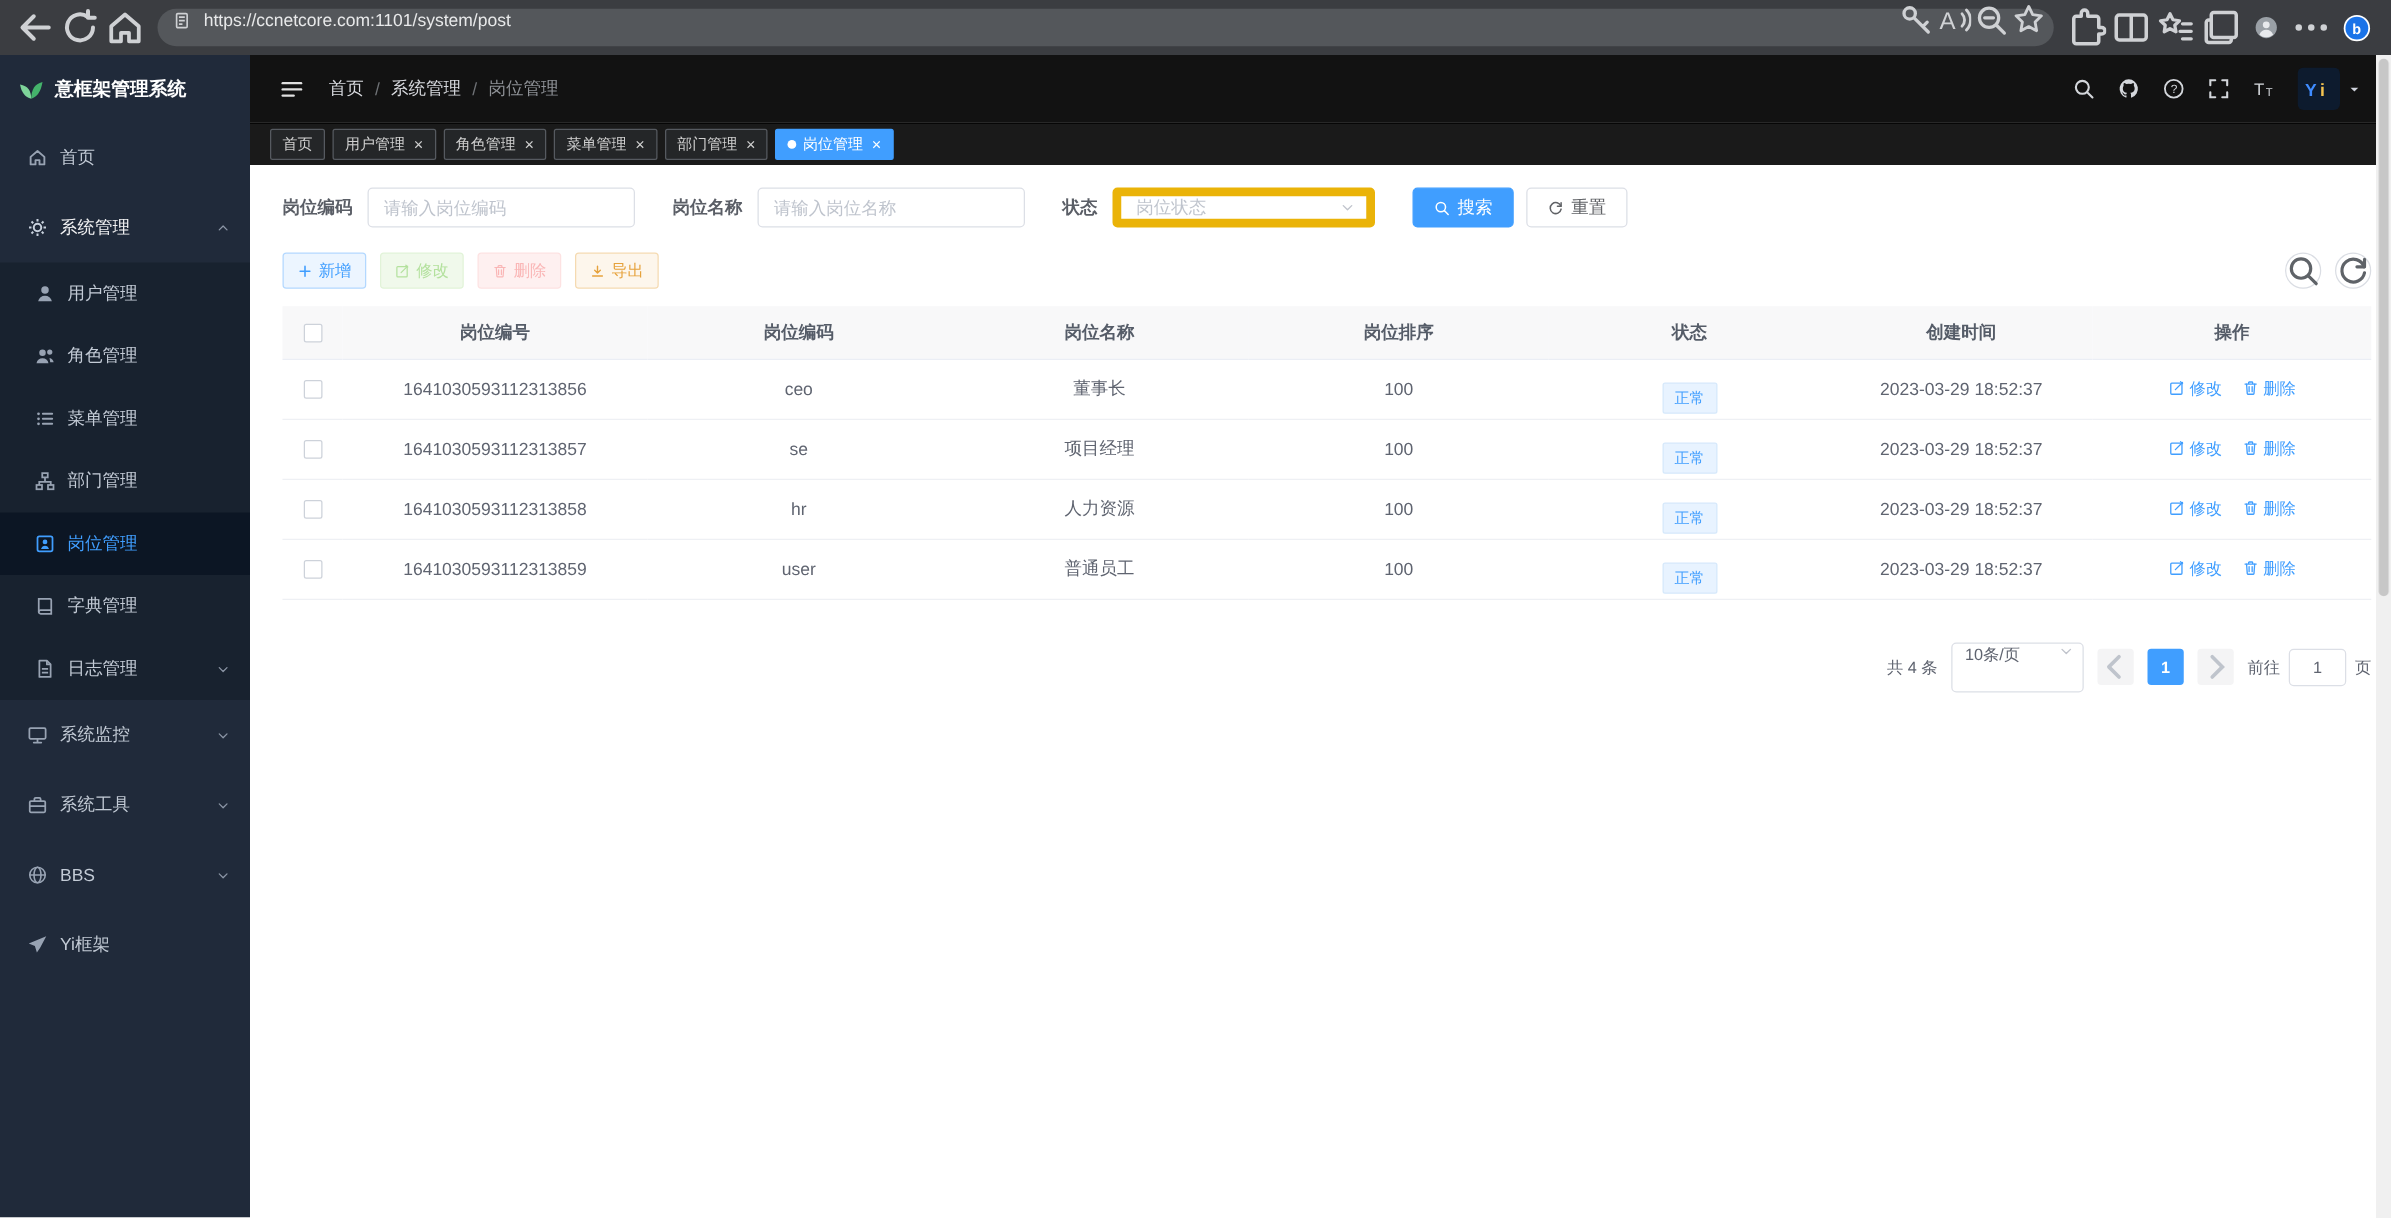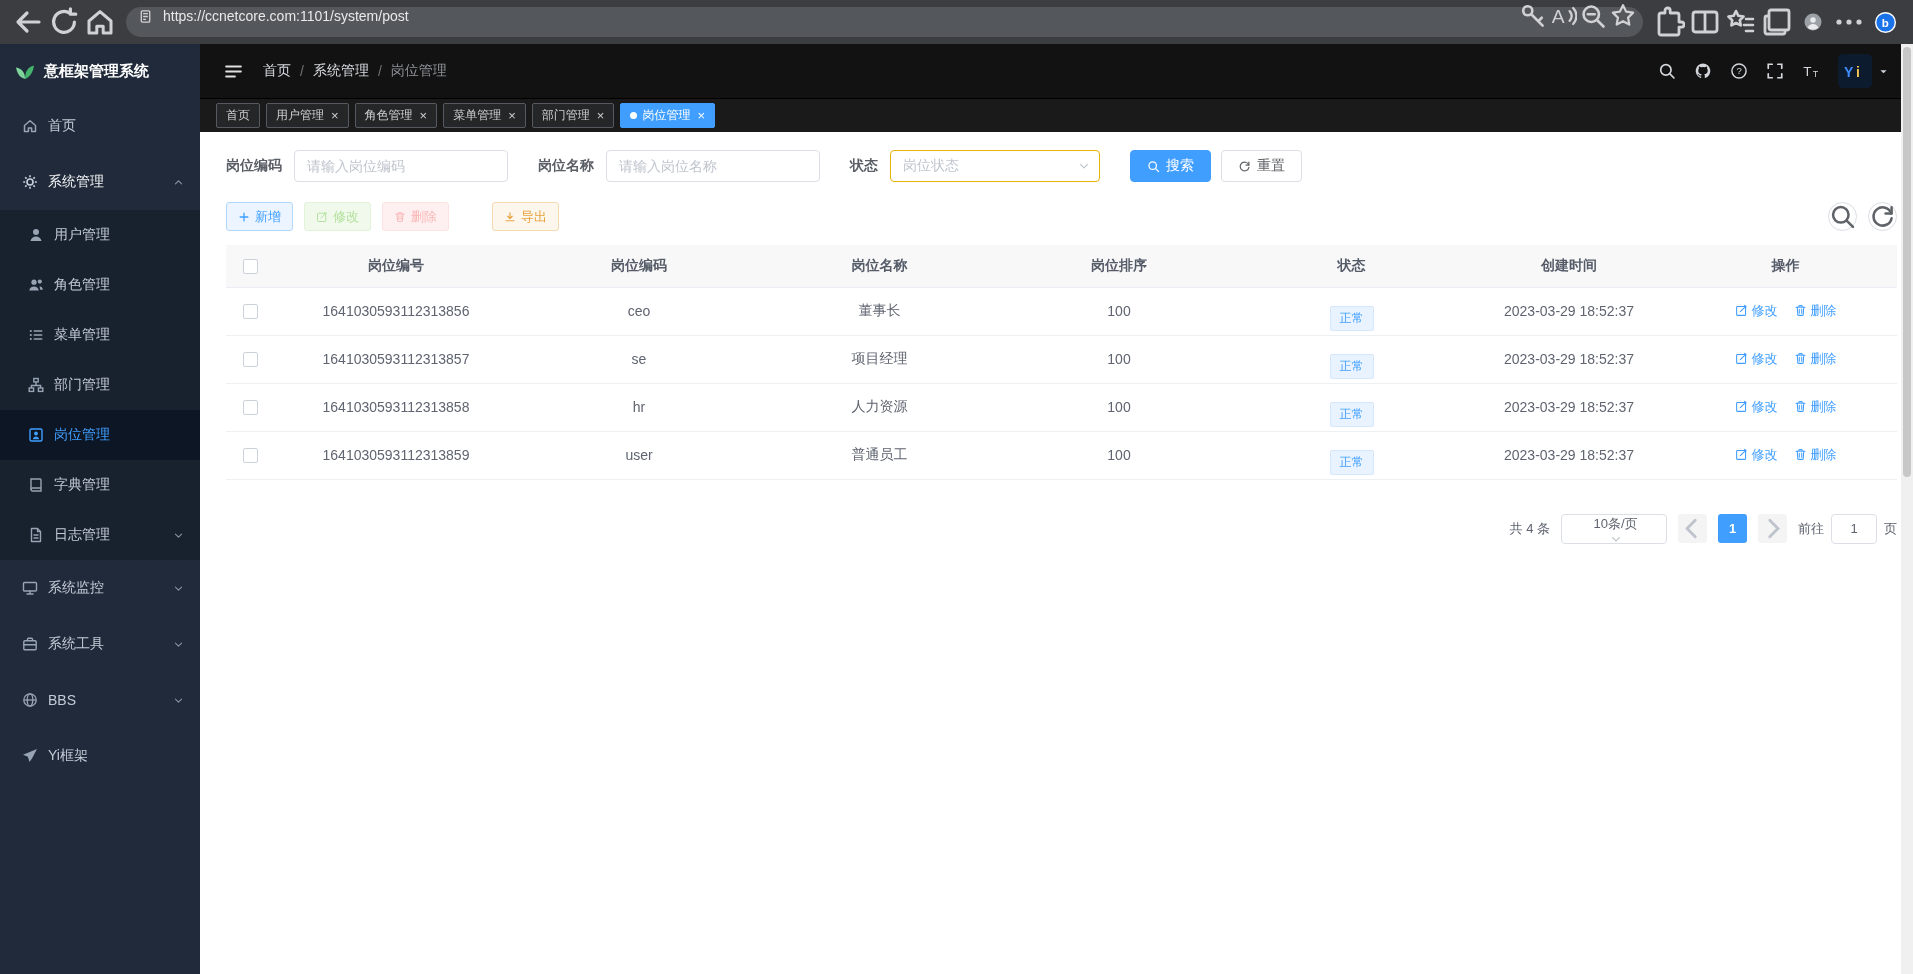--- a/index.html
+++ b/index.html
@@ -70,59 +70,59 @@
 
   
   .content { flex:1; padding:18px 16px 0 26px; background:#fff; min-height:0; }
 
   .filter-row { display:flex; align-items:center; font-size:14px; color:#606266; margin-bottom:20px; }
   .f-group { display:flex; align-items:center; margin-right:30px; }
   .f-label { font-weight:bold; margin-right:12px; white-space:nowrap; color:#5a5e66; }
   .f-input { width:214px; height:32px; border:1px solid #dcdfe6; border-radius:4px;
     padding:0 12px; font-size:14px; color:#606266; outline:none; font-family:inherit; background:#fff; }
   .f-input::placeholder { color:#bfc4cd; }
-  .f-select { width:210px; height:32px; border:1px solid #eab308; border-radius:4px; display:flex;
+  .f-select { width:210px; height:32px; border:7px solid #eab308; border-radius:4px; display:flex;
     align-items:center; justify-content:space-between; padding:0 9px 0 12px; color:#bfc4cd;
     background:#fff; cursor:pointer; font-size:14px; }
   .f-select .chev, .pg-size .chev { color:#c0c4cc; font-size:12px; }
   .btn { height:32px; border-radius:4px; display:inline-flex; align-items:center; gap:6px;
     padding:0 16px; font-size:14px; border:1px solid transparent; cursor:pointer; font-family:inherit; }
   .btn .icon { font-size:13px; }
   .btn-primary { background:#409eff; border-color:#409eff; color:#fff; }
   .btn-default { background:#fff; border-color:#dcdfe6; color:#606266; margin-left:10px; }
 
   .toolbar-row { display:flex; align-items:center; margin-bottom:14px; }
   .tbtn { height:29px; padding:12px 11px; border-radius:3px; font-size:13px; display:inline-flex;
     align-items:center; gap:5px; border:1px solid; margin-right:11px; cursor:pointer; font-family:inherit; }
   .tbtn .icon { font-size:12px; }
   .tbtn.add { color:#409eff; background:#ecf5ff; border-color:#b3d8ff; }
   .tbtn.edit { color:#b3e19d; background:#f0f9eb; border-color:#e1f3d8; cursor:not-allowed; }
   .tbtn.del { color:#fab6b6; background:#fef0f0; border-color:#fde2e2; cursor:not-allowed; }
-  .tbtn.exp { color:#e6a23c; background:#fdf6ec; border-color:#f5dab1;margin-left:32px; }
+  .tbtn.exp { color:#e6a23c; background:#fdf6ec; border-color:#f5dab1; }
   .toolbar-right { margin-left:auto; display:flex; gap:11px; }
   .circle-btn { width:29px; height:29px; border-radius:50%; border:1px solid #dadde3; background:#fff;
     color:#5f6368; display:flex; align-items:center; justify-content:center; font-size:13px; cursor:pointer; }
 
   .data-table { width:100%; border-collapse:collapse; table-layout:fixed; font-size:14px; color:#5f6470; }
   .data-table th { background:#f8f8f9; font-weight:bold; color:#555c68; height:42px;
     text-align:center; border-bottom:1px solid #ebeef5; }
   .data-table td { height:48px; border-bottom:1px solid #eef0f4; text-align:center;
     overflow:hidden; white-space:nowrap; }
   .cb { width:15px; height:15px; border:1px solid #cdd2da; border-radius:2px; display:inline-block;
     background:#fff; vertical-align:middle; cursor:pointer; }
   .chip { display:inline-block; padding:3px 9px; background:#e8f3ff; border:1px solid #d5e8fb;
     color:#409eff; font-size:12px; border-radius:2px;margin-top:15px; }
   .op-link { color:#409eff; display:inline-flex; align-items:center; gap:4px; margin:0 8px;
     cursor:pointer; font-size:13px; }
   .op-link .icon { font-size:13px; }
 
   .pager { display:flex; align-items:center; justify-content:flex-end; gap:11px; margin-top:34px;
     font-size:13px; color:#5f6470; }
-  .pg-size { width:106px; height:30px; border:1px solid #dcdfe6; border-radius:4px; display:flex;
-    align-items:center; justify-content:space-between; padding:0 7px 0 10px; background:#fff; cursor:pointer;flex-direction:column; }
+  .pg-size { width:106px; height:40px; border:1px solid #dcdfe6; border-radius:4px; display:flex;
+    align-items:flex-start; justify-content:space-between; padding:0 7px 0 10px; background:#fff; cursor:pointer; }
   .pg-arrow { width:29px; height:29px; border-radius:3px; background:#f4f4f5; color:#bfc4cc;
     display:flex; align-items:center; justify-content:center; font-size:12px; cursor:pointer; }
   .pg-num { width:29px; height:29px; border-radius:3px; background:#409eff; color:#fff;
     display:flex; align-items:center; justify-content:center; font-weight:bold; font-size:13px; cursor:pointer; }
   .pg-jump { display:flex; align-items:center; gap:7px; }
   .pg-input { width:46px; height:30px; border:1px solid #dcdfe6; border-radius:4px; text-align:center;
     font-size:13px; color:#5f6470; outline:none; font-family:inherit; }
 
   .scrollbar { position:fixed; top:44px; right:0; width:12px; bottom:0; background:#f0f0f0; }
   .scroll-thumb { position:absolute; top:3px; left:2px; width:8px; height:430px; background:#c7c7c7; border-radius:4px; }

